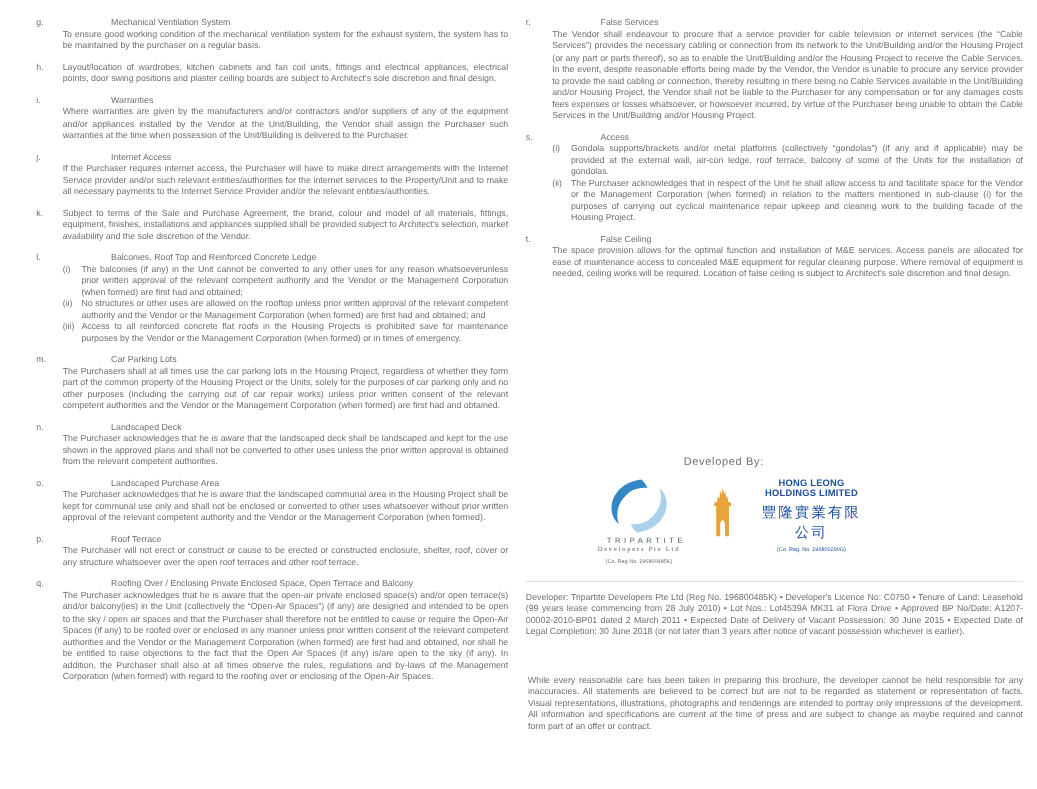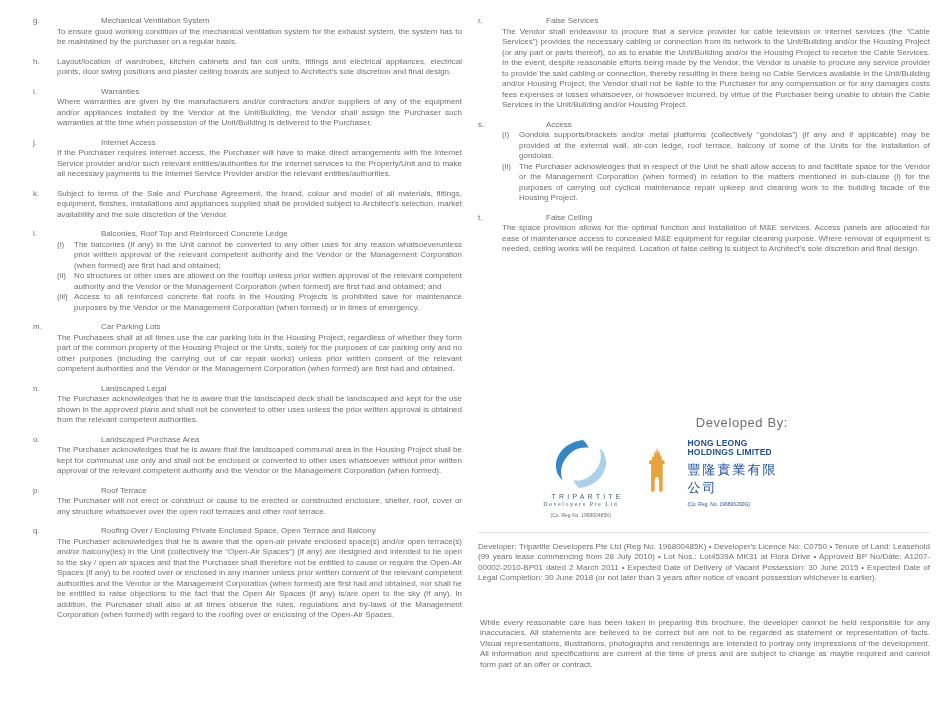--- a/index.html
+++ b/index.html
@@ -16,29 +16,29 @@
   .item { display:flex; margin-bottom:9px; }
   .item .letter { flex:none; width:24px; font-size:8px; line-height:10.5px; }
   .item .body   { flex:1; font-size:8px; line-height:10.5px; }
   .item .title  { text-align:left;padding-left:44px; }
   .item .para   { text-align:justify; }
   .sub { display:flex; }
   .sub .marker  { flex:none; width:17px; }
   .sub .subtext { flex:1; text-align:justify; }
 
   .developed-by { margin-top:160px; margin-left:60px; width:250px; }
-  .dev-label { font-size:13px; letter-spacing:0.6px; text-align:right; margin-left:-10px; }
+  .dev-label { font-size:10px; letter-spacing:0.6px; text-align:center; margin-left:-10px; }
   .logos { display:flex; align-items:flex-start; justify-content:center; gap:22px; margin-top:9px; }
 
   .logo-tripartite { width:100px; text-align:center; }
   .tri-name { margin-top:4px; font-family:Liberation Sans, sans-serif; font-size:7px; letter-spacing:3.2px; color:#4f5f6d;text-align:right; }
   .tri-sub  { font-family:"Liberation Serif", serif; font-size:6px; letter-spacing:1.6px; color:#4f5f6d; margin-top:1px; }
   .tri-reg  { font-size:5px; margin-top:5px; color:#6e6f72; }
 
-  .logo-hongleong { display:flex; gap:20px; align-items:flex-start; text-align:left; }
+  .logo-hongleong { display:flex; gap:20px; align-items:flex-start; text-align:center; }
   .hl-line { font-size:8.5px; font-weight:bold; line-height:9.5px; color:#1d4f9e; letter-spacing:0.2px; }
   .hl-cn   { font-size:13px; color:#1d4f9e; letter-spacing:2px; margin-top:3px; }
   .hl-reg  { font-size:5px; color:#1d4f9e; margin-top:4px; }
 
   .divider { border:none; border-top:1px solid #e2e2e2; margin:14px 0 0 0; width:452px; }
   .dev-info   { font-size:8px; line-height:10.5px; text-align:justify; margin:9px 0 0 0; }
   .disclaimer { font-size:8px; line-height:10.5px; text-align:justify; margin:34px 0 0 2px; }
 
   svg { display:block; }
   .tri-dark  { fill:#3287c4; }
@@ -112,21 +112,21 @@
     <div class="letter">m.</div>
     <div class="body">
       <div class="title">Car Parking Lots</div>
     <div class="para">The Purchasers shall at all times use the car parking lots in the Housing Project, regardless of whether they form part of the common property of the Housing Project or the Units, solely for the purposes of car parking only and no other purposes (including the carrying out of car repair works) unless prior written consent of the relevant competent authorities and the Vendor or the Management Corporation (when formed) are first had and obtained.</div>
         </div>
   </div>
 
   <div class="item">
     <div class="letter">n.</div>
     <div class="body">
-      <div class="title">Landscaped Legal</div>
+      <div class="title">Landscaped Deck</div>
     <div class="para">The Purchaser acknowledges that he is aware that the landscaped deck shall be landscaped and kept for the use shown in the approved plans and shall not be converted to other uses unless the prior written approval is obtained from the relevant competent authorities.</div>
         </div>
   </div>
 
   <div class="item">
     <div class="letter">o.</div>
     <div class="body">
       <div class="title">Landscaped Purchase Area</div>
     <div class="para">The Purchaser acknowledges that he is aware that the landscaped communal area in the Housing Project shall be kept for communal use only and shall not be enclosed or converted to other uses whatsoever without prior written approval of the relevant competent authority and the Vendor or the Management Corporation (when formed).</div>
         </div>

